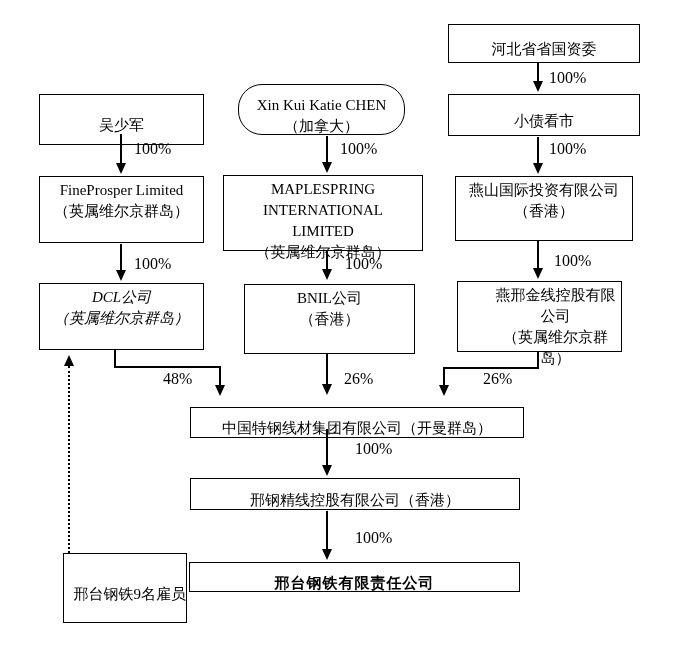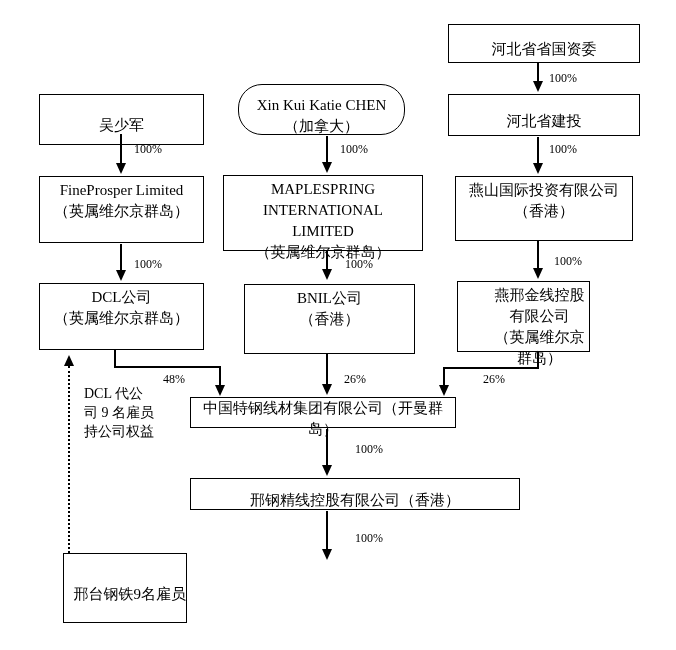--- a/index.html
+++ b/index.html
@@ -17,21 +17,21 @@
   .node.bold{font-weight:bold;letter-spacing:1px;}
   .vl{position:absolute;width:2px;background:#000;}
   .hl{position:absolute;height:2px;background:#000;}
   .vl.dotted{width:0;background:none;border-left:2px dotted #000;}
   .ah-down{position:absolute;width:0;height:0;
     border-left:5px solid transparent;border-right:5px solid transparent;
     border-top:11px solid #000;}
   .ah-up{position:absolute;width:0;height:0;
     border-left:5px solid transparent;border-right:5px solid transparent;
     border-bottom:11px solid #000;}
-  .pct{position:absolute;font-size:12px;line-height:16px;}
+  .pct{position:absolute;font-size:16px;line-height:16px;}
   .annotation{
     position:absolute;left:84px;top:384px;width:70px;
     font-size:14px;line-height:19px;text-align:left;
   }
   .watermark{
     position:absolute;left:551px;top:599px;width:120px;height:40px;
     display:flex;align-items:center;color:#d2d2d2;
   }
   .watermark .wm-text{font-size:20px;letter-spacing:1px;
     font-family:"Liberation Sans","DejaVu Sans",sans-serif;}
@@ -49,62 +49,65 @@
   <div class="node vcenter" style="left:39px;top:94px;width:165px;height:51px;">
     <span>吴少军</span>
   </div>
 
   <div class="node vcenter" style="left:238px;top:84px;width:167px;height:51px;border-radius:24px;">
     <span>Xin Kui Katie CHEN
 （加拿大）</span>
   </div>
 
   <div class="node vcenter" style="left:448px;top:94px;width:192px;height:42px;">
-    <span>河北省建投</span>
+    <span>小债看市</span>
   </div>
 
   <div class="node" style="left:39px;top:176px;width:165px;height:67px;">
     <span>FineProsper Limited
 （英属维尔京群岛）</span>
   </div>
 
   <div class="node" style="left:223px;top:175px;width:200px;height:76px;">
     <span>MAPLESPRING INTERNATIONAL
 LIMITED
 （英属维尔京群岛）</span>
   </div>
 
   <div class="node" style="left:455px;top:176px;width:178px;height:65px;">
     <span>燕山国际投资有限公司
 （香港）</span>
   </div>
 
-  <div class="node" style="left:39px;top:283px;width:165px;height:67px;">
+  <div class="node" style="left:39px;top:283px;width:165px;height:67px;font-style:italic;">
     <span>DCL公司
 （英属维尔京群岛）</span>
   </div>
 
   <div class="node" style="left:244px;top:284px;width:171px;height:70px;">
     <span>BNIL公司
 （香港）</span>
   </div>
 
-  <div class="node" style="left:457px;top:281px;width:133px;height:71px;padding-left:32px;">
+  <div class="node" style="left:457px;top:281px;width:165px;height:71px;padding-left:32px;">
     <span>燕邢金线控股有限公司
 （英属维尔京群岛）</span>
   </div>
 
-  <div class="node vcenter" style="left:190px;top:397px;width:266px;height:31px;align-items:center;">
+  <div class="node vcenter" style="left:190px;top:407px;width:334px;height:31px;align-items:center;">
     <span>中国特钢线材集团有限公司（开曼群岛）</span>
   </div>
 
   <div class="node vcenter" style="left:190px;top:478px;width:330px;height:32px;">
     <span>邢钢精线控股有限公司（香港）</span>
   </div>
 
+  <div class="node vcenter bold" style="left:189px;top:562px;width:331px;height:30px;">
+    <span>邢台钢铁有限责任公司</span>
+  </div>
 
   <div class="node vcenter" style="left:63px;top:553px;width:124px;height:70px;justify-content:flex-end;">
     <span>邢台钢铁9名雇员</span>
   </div>
 
   <div>
     <div class="vl" style="left:537px;top:63px;height:20px;"></div>
     <div class="ah-down" style="left:533px;top:81px;"></div>
   </div>
 
@@ -178,16 +181,15 @@
   <span class="pct" style="left:549px;top:141px;">100%</span>
   <span class="pct" style="left:134px;top:256px;">100%</span>
   <span class="pct" style="left:345px;top:256px;">100%</span>
   <span class="pct" style="left:554px;top:253px;">100%</span>
   <span class="pct" style="left:163px;top:371px;">48%</span>
   <span class="pct" style="left:344px;top:371px;">26%</span>
   <span class="pct" style="left:483px;top:371px;">26%</span>
   <span class="pct" style="left:355px;top:441px;">100%</span>
   <span class="pct" style="left:355px;top:530px;">100%</span>
 
-  <div class="annotation">DCL 代公司 9 名雇员持公司权益</div>
 
 
 </div>
 
 </body></html>

